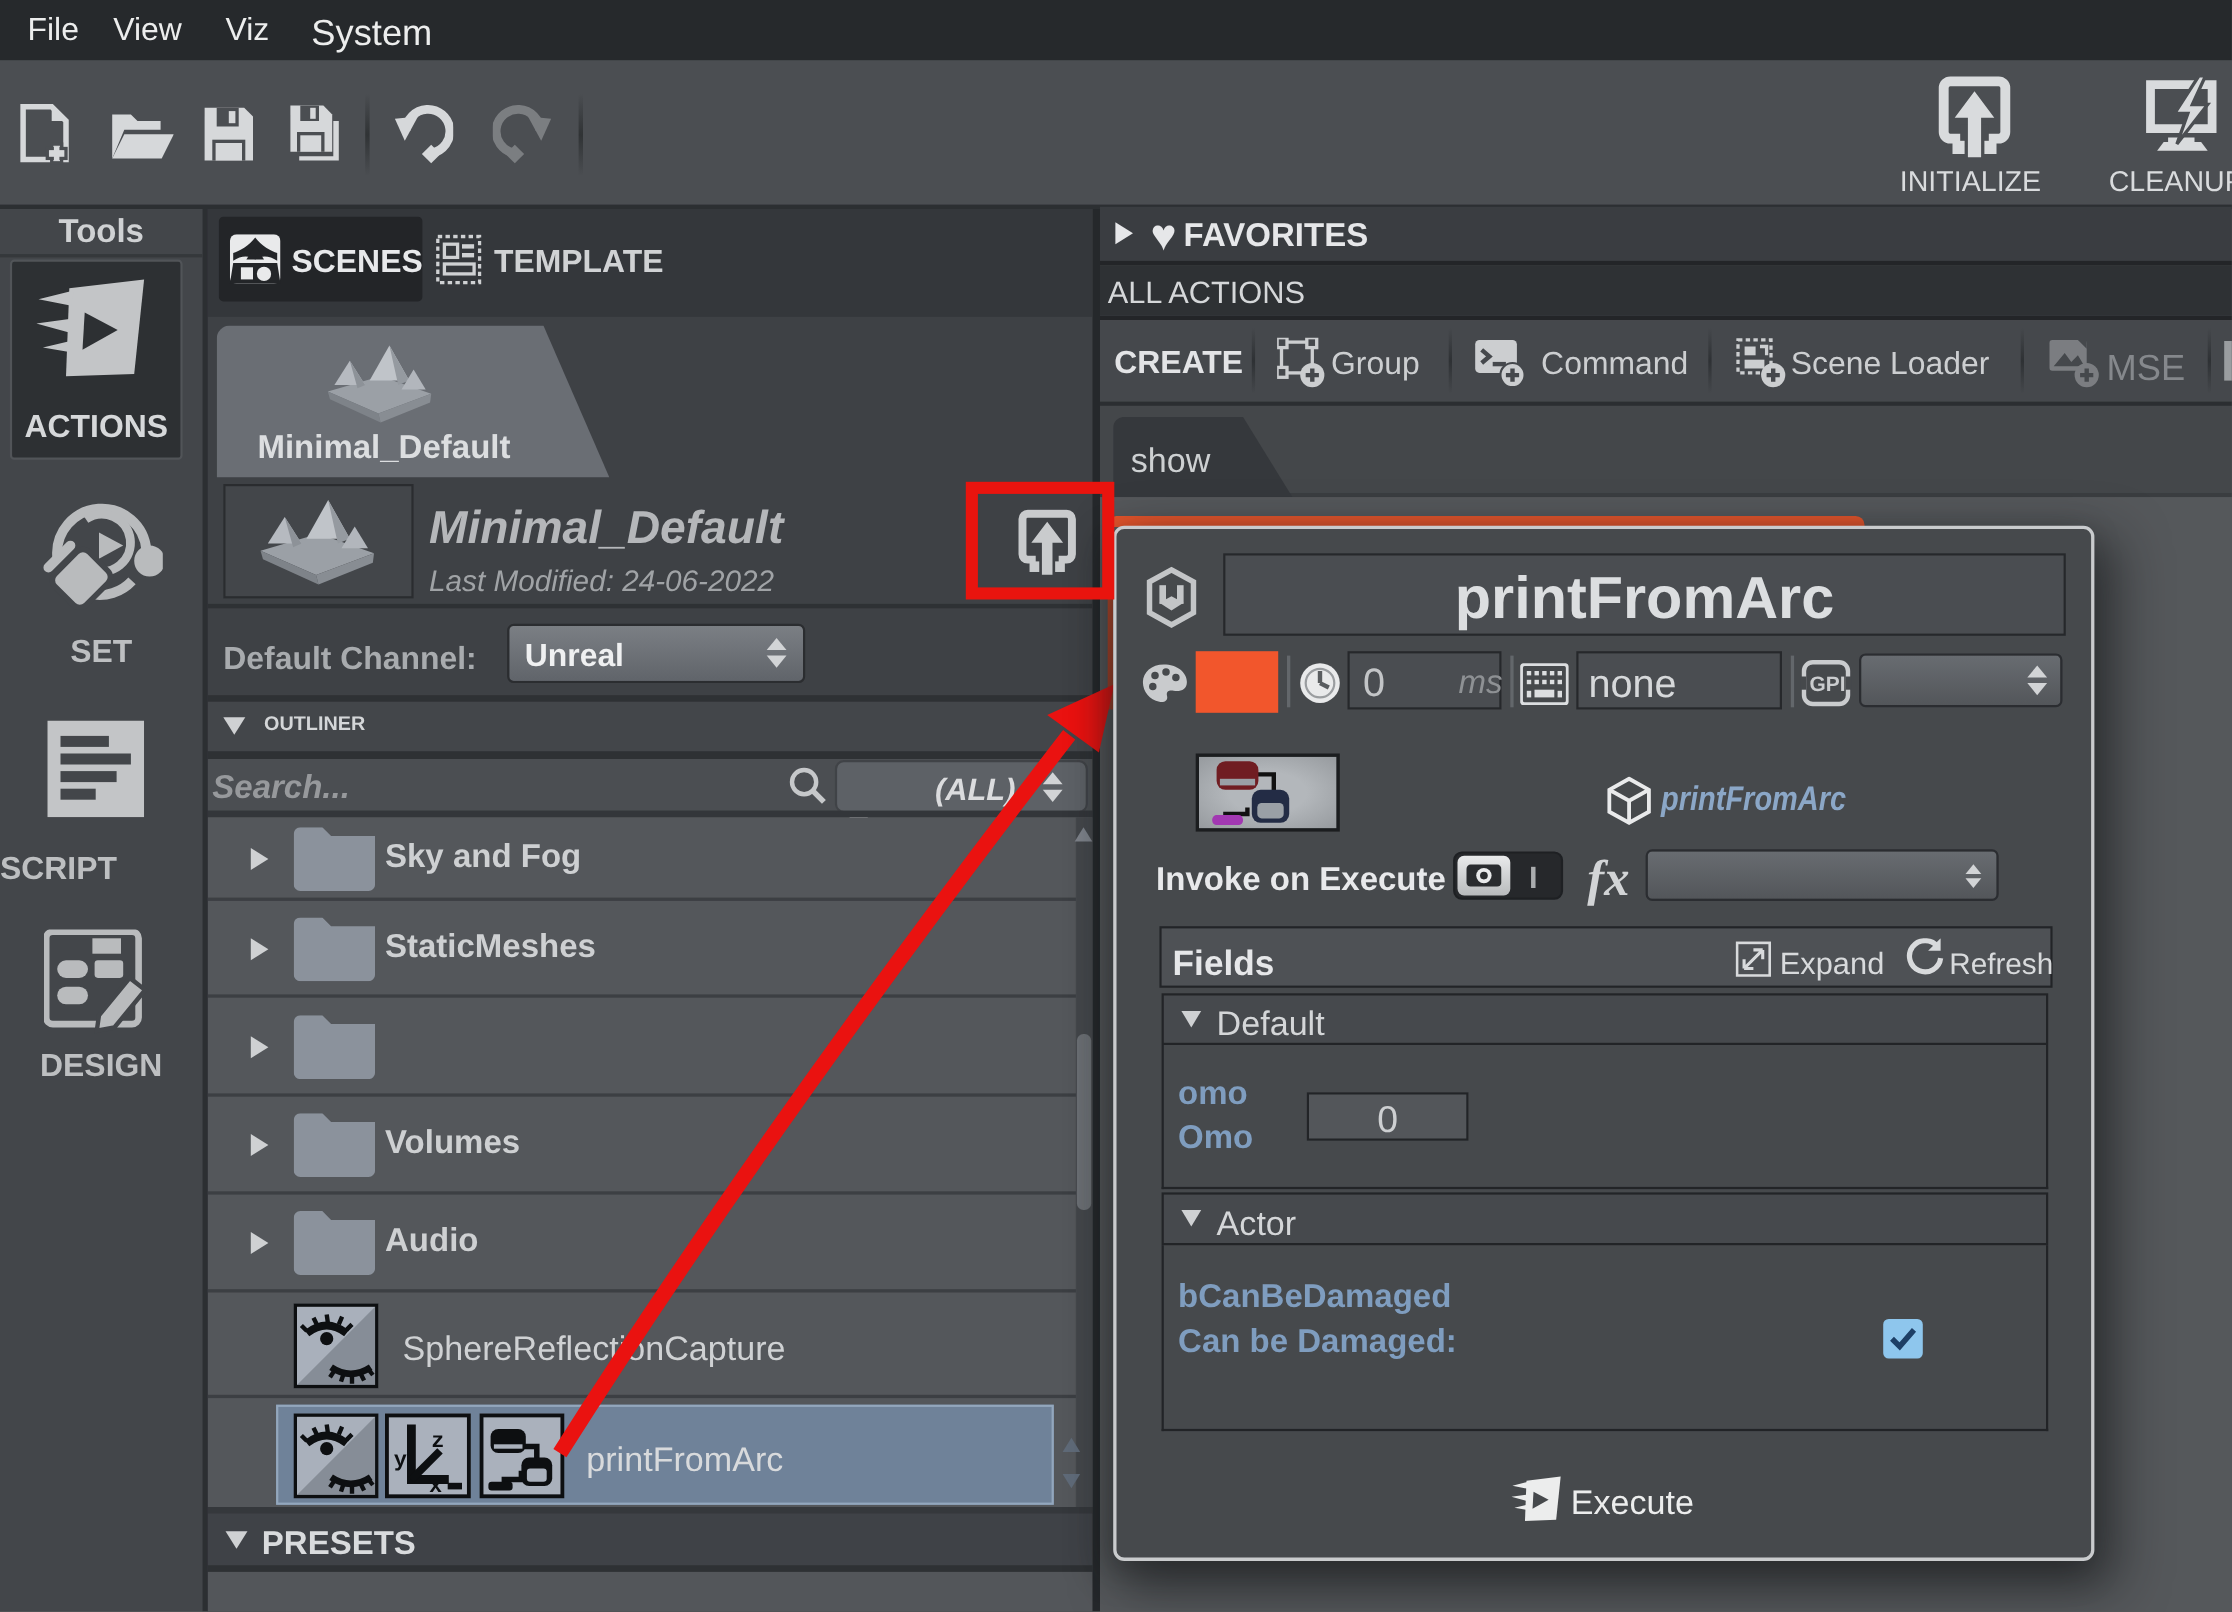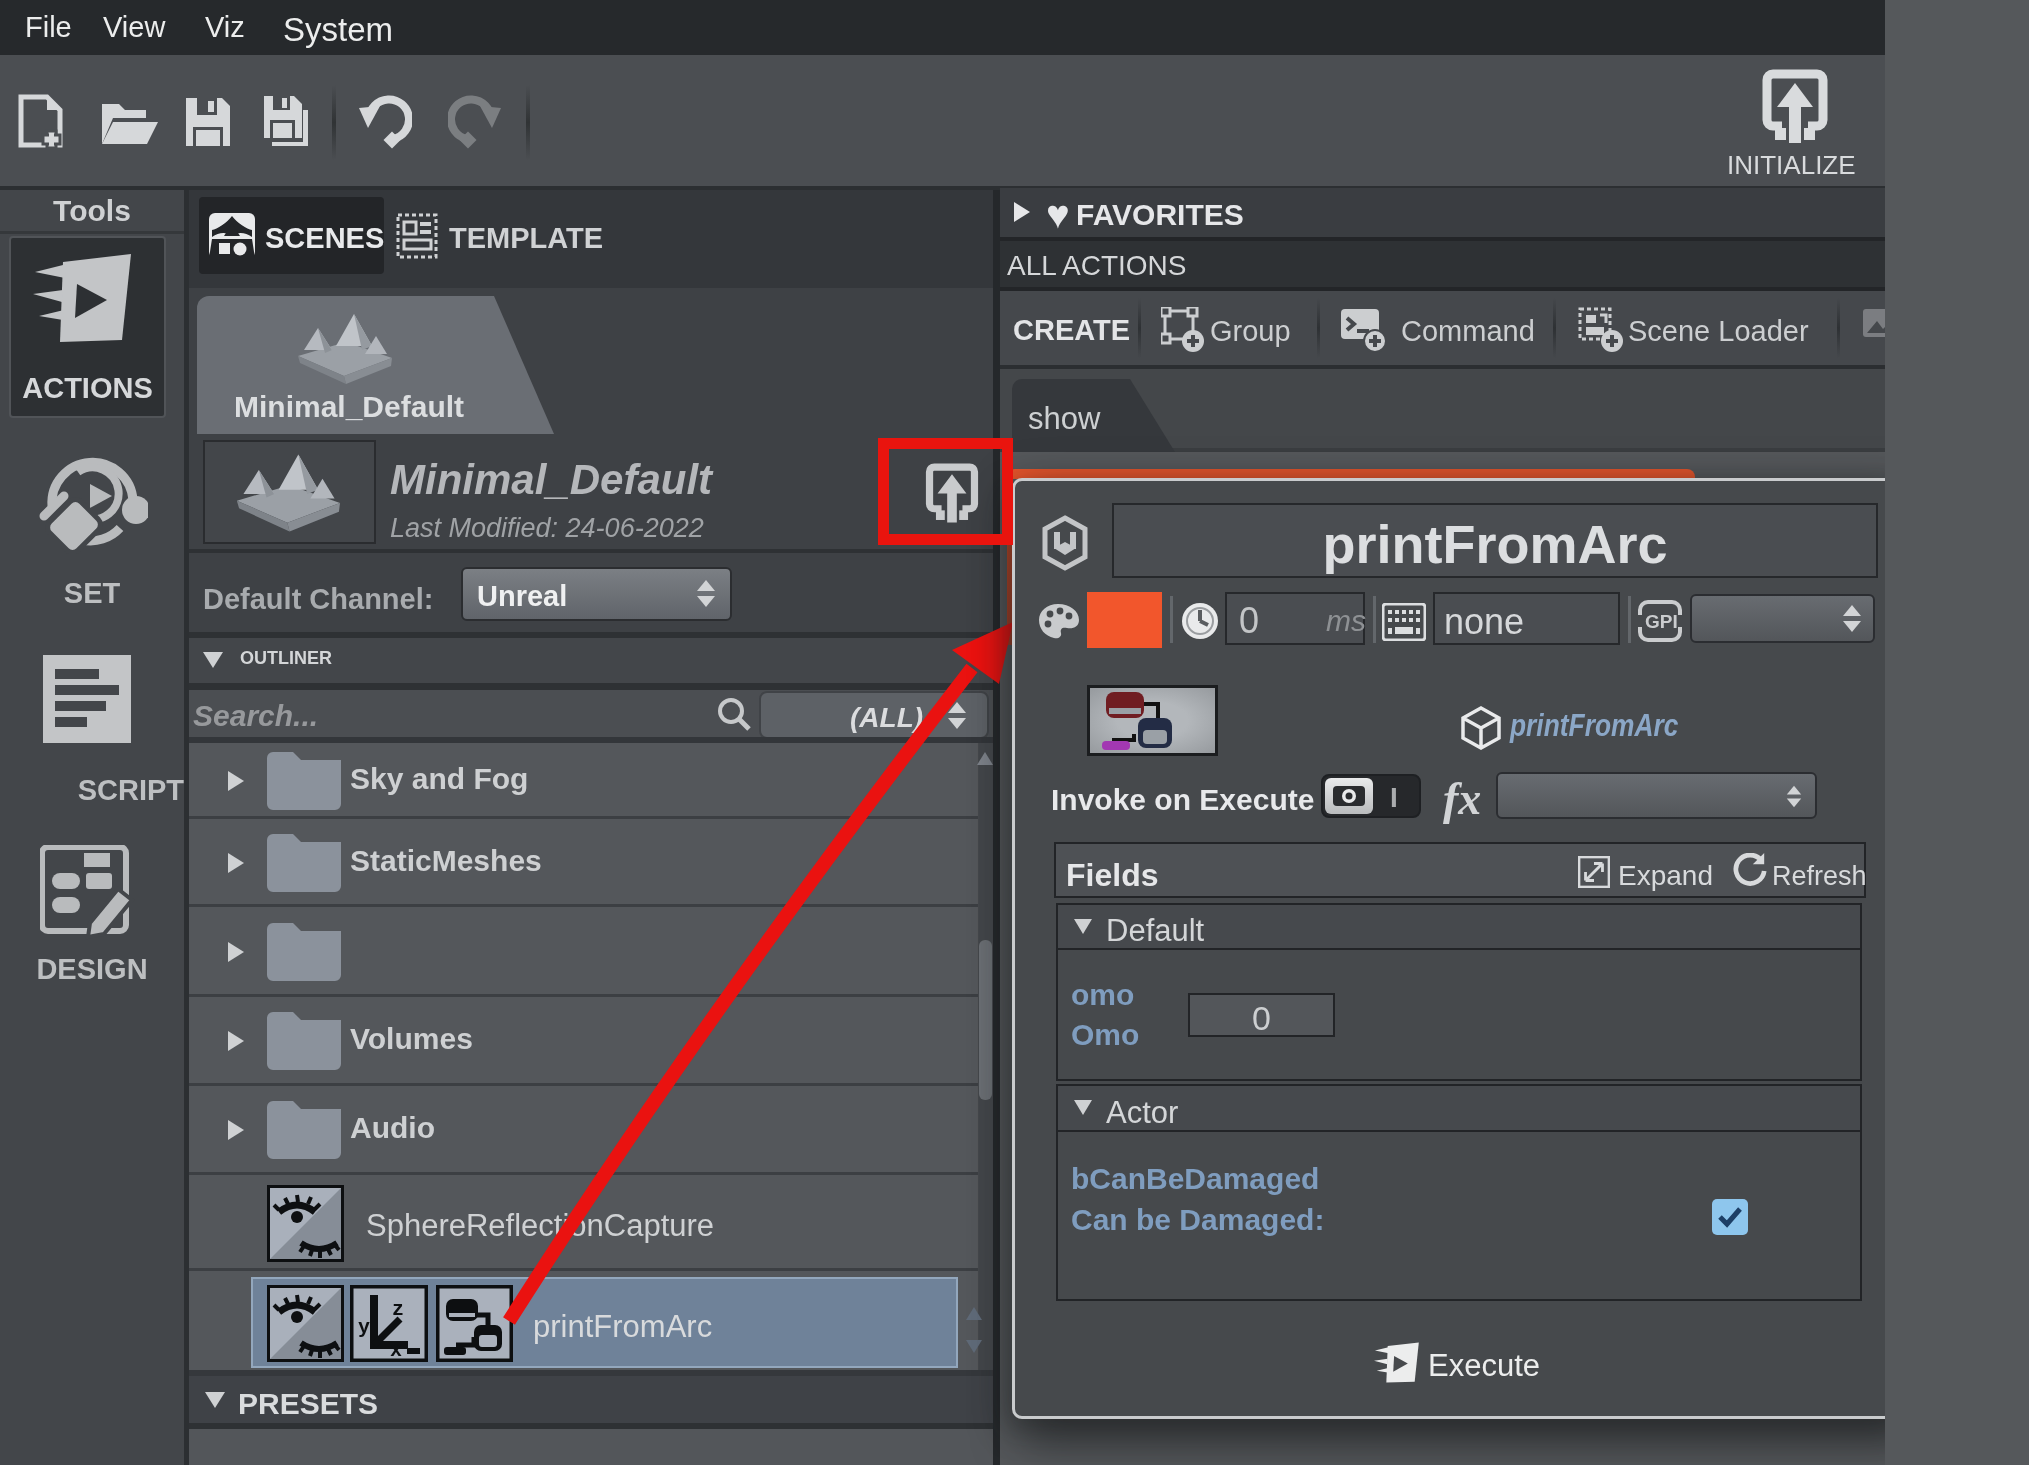--- a/index.html
+++ b/index.html
@@ -1,18 +1,18 @@
 <!DOCTYPE html>
 <html><head><meta charset="utf-8"><style>
 *{margin:0;padding:0;box-sizing:border-box}
 html,body{width:2029px;height:1465px;overflow:hidden;background:#55585b;font-family:"Liberation Sans",sans-serif}
 .a{position:absolute}
 .b{font-weight:bold}
 .i{font-style:italic}
-#root{position:relative;width:1885px;height:1465px;overflow:hidden}
+#root{position:relative;width:2029px;height:1465px;overflow:hidden}
 .tri-r{width:0;height:0;border-left:16px solid #cfd1d3;border-top:10px solid transparent;border-bottom:10px solid transparent}
 .tri-d{width:0;height:0;border-top:16px solid #cfd1d3;border-left:10px solid transparent;border-right:10px solid transparent}
 .uds{display:block}
 .uds:before,.uds:after{content:"";display:block;width:0;height:0;border-left:9px solid transparent;border-right:9px solid transparent}
 .uds:before{border-bottom:11px solid #d2d4d6;margin-bottom:5px}
 .uds:after{border-top:11px solid #d2d4d6}
 .fld{background:#4a4d51;border:2px solid #26282b}
 .ddl{background:linear-gradient(#686c71,#53565a);border:2px solid #2b2d31;border-radius:6px}
 .gbx{border:2px solid #222427}
 </style></head><body>
@@ -113,21 +113,21 @@
 </svg>
 <div class="a" style="left:0;top:577px;width:184px;text-align:center;font-size:29px;color:#bdbfc1;font-weight:bold">SET</div>
 
 <svg class="a" style="left:43px;top:655px" width="88" height="88" viewBox="0 0 88 88">
  <rect x="0" y="0" width="88" height="88" fill="#c3c5c7"></rect>
  <rect x="12" y="14" width="44" height="10" fill="#43464a"></rect>
  <rect x="12" y="30" width="64" height="10" fill="#43464a"></rect>
  <rect x="12" y="46" width="51" height="10" fill="#43464a"></rect>
  <rect x="12" y="62" width="32" height="10" fill="#43464a"></rect>
 </svg>
-<div class="a" style="left:0;top:774px;width:184px;text-align:right;font-size:29px;color:#bdbfc1;font-weight:bold">SCRIPT</div>
+<div class="a" style="left:0;top:774px;width:184px;text-align:left;font-size:29px;color:#bdbfc1;font-weight:bold">SCRIPT</div>
 
 <svg class="a" style="left:40px;top:845px" width="100" height="96" viewBox="0 0 100 96">
  <rect x="2" y="2" width="84" height="84" rx="6" fill="none" stroke="#b9bbbd" stroke-width="6"></rect>
  <rect x="44" y="8" width="26" height="14" fill="#b9bbbd"></rect>
  <rect x="12" y="28" width="28" height="16" rx="8" fill="#b9bbbd"></rect>
  <rect x="46" y="28" width="26" height="16" rx="3" fill="#b9bbbd"></rect>
  <rect x="12" y="52" width="28" height="16" rx="8" fill="#b9bbbd"></rect>
  <path d="M50 78 L78 44 L92 55 L64 89 L48 92 Z" fill="#b9bbbd" stroke="#43464a" stroke-width="4"></path>
 </svg>
 <div class="a" style="left:0;top:953px;width:184px;text-align:center;font-size:29px;color:#bdbfc1;font-weight:bold">DESIGN</div>

